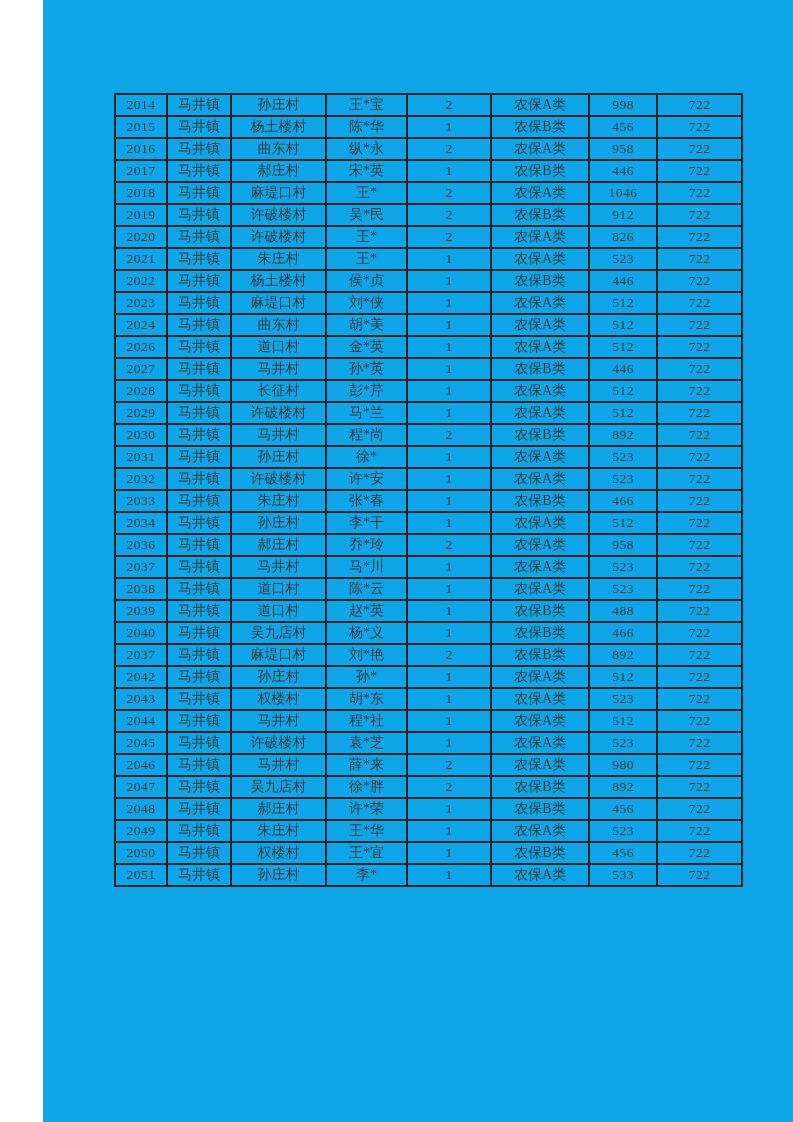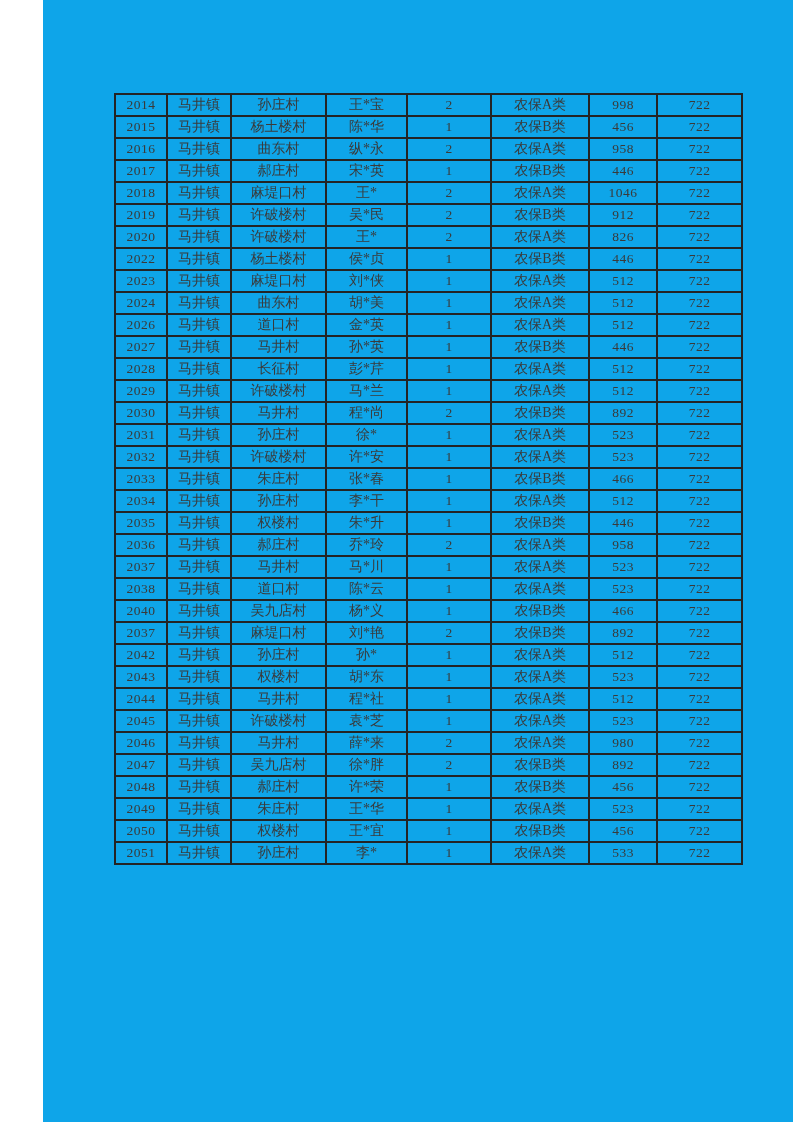--- a/index.html
+++ b/index.html
@@ -128,20 +128,30 @@
           <td class="num">2020</td>
           <td>马井镇</td>
           <td>许破楼村</td>
           <td>王*</td>
           <td class="num">2</td>
           <td>农保A类</td>
           <td class="num">826</td>
           <td class="num">722</td>
         </tr>
         <tr>
+          <td class="num">2021</td>
+          <td>马井镇</td>
+          <td>朱庄村</td>
+          <td>王*</td>
+          <td class="num">1</td>
+          <td>农保A类</td>
+          <td class="num">523</td>
+          <td class="num">722</td>
+        </tr>
+        <tr>
           <td class="num">2022</td>
           <td>马井镇</td>
           <td>杨土楼村</td>
           <td>侯*贞</td>
           <td class="num">1</td>
           <td>农保B类</td>
           <td class="num">446</td>
           <td class="num">722</td>
         </tr>
         <tr>
@@ -248,30 +258,20 @@
           <td class="num">2034</td>
           <td>马井镇</td>
           <td>孙庄村</td>
           <td>李*干</td>
           <td class="num">1</td>
           <td>农保A类</td>
           <td class="num">512</td>
           <td class="num">722</td>
         </tr>
         <tr>
-          <td class="num">2035</td>
-          <td>马井镇</td>
-          <td>权楼村</td>
-          <td>朱*升</td>
-          <td class="num">1</td>
-          <td>农保B类</td>
-          <td class="num">446</td>
-          <td class="num">722</td>
-        </tr>
-        <tr>
           <td class="num">2036</td>
           <td>马井镇</td>
           <td>郝庄村</td>
           <td>乔*玲</td>
           <td class="num">2</td>
           <td>农保A类</td>
           <td class="num">958</td>
           <td class="num">722</td>
         </tr>
         <tr>
@@ -285,20 +285,30 @@
           <td class="num">722</td>
         </tr>
         <tr>
           <td class="num">2038</td>
           <td>马井镇</td>
           <td>道口村</td>
           <td>陈*云</td>
           <td class="num">1</td>
           <td>农保A类</td>
           <td class="num">523</td>
+          <td class="num">722</td>
+        </tr>
+        <tr>
+          <td class="num">2039</td>
+          <td>马井镇</td>
+          <td>道口村</td>
+          <td>赵*英</td>
+          <td class="num">1</td>
+          <td>农保B类</td>
+          <td class="num">488</td>
           <td class="num">722</td>
         </tr>
         <tr>
           <td class="num">2040</td>
           <td>马井镇</td>
           <td>吴九店村</td>
           <td>杨*义</td>
           <td class="num">1</td>
           <td>农保B类</td>
           <td class="num">466</td>

